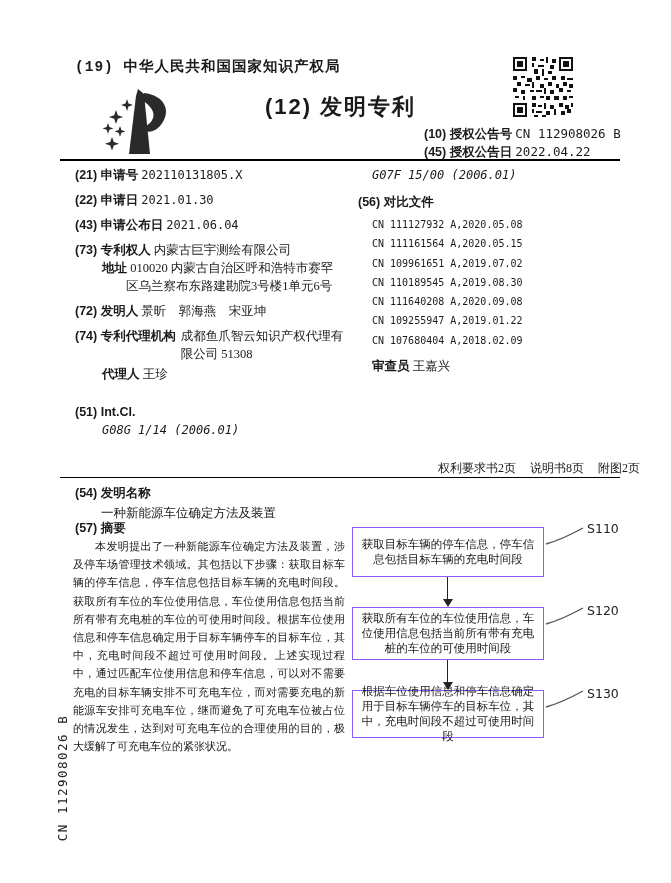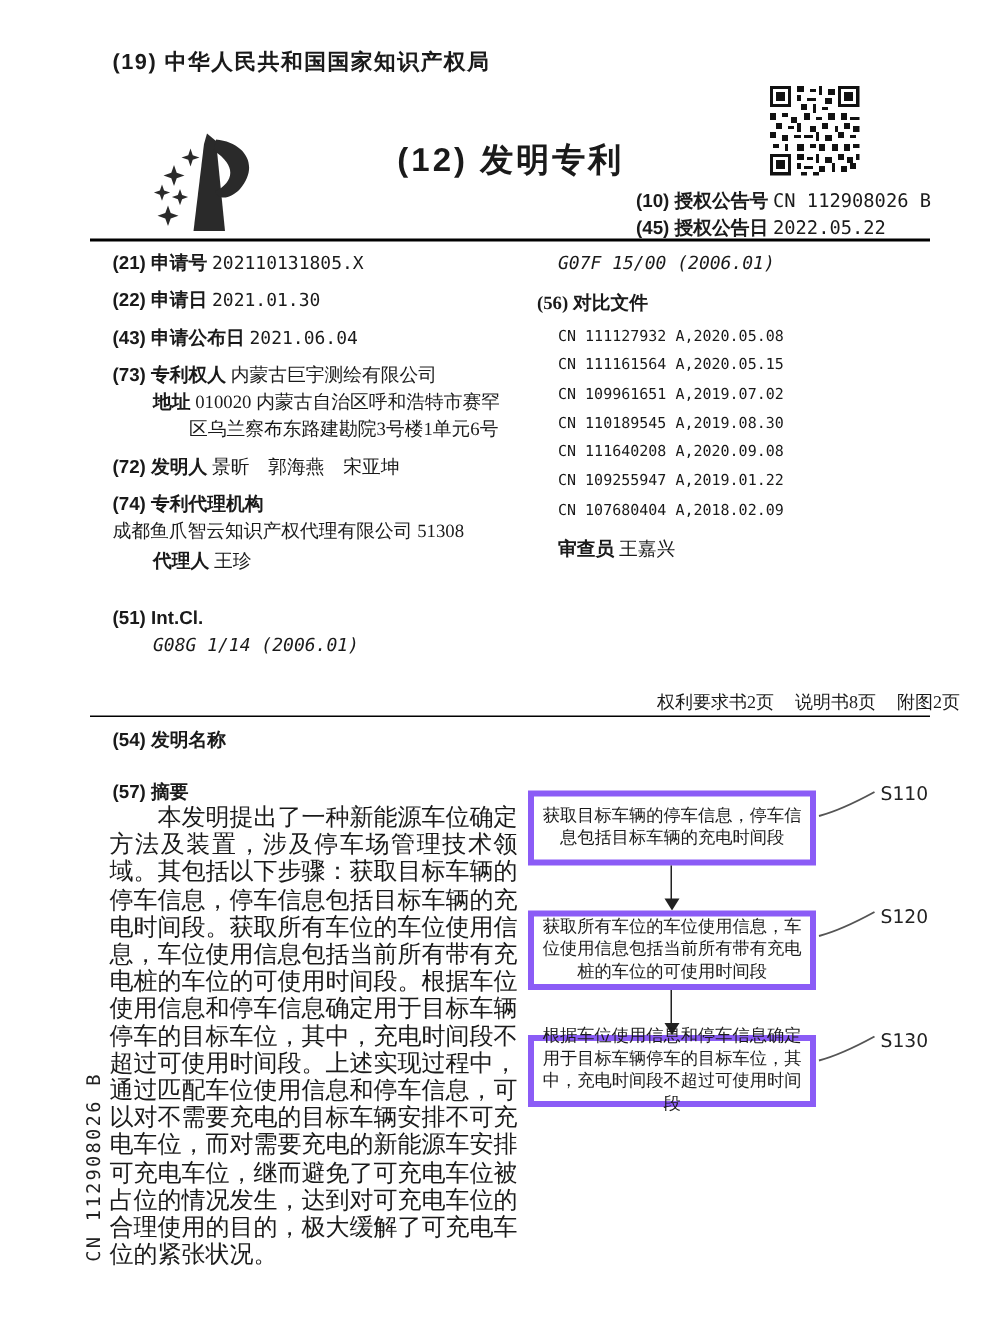--- a/index.html
+++ b/index.html
@@ -3,22 +3,22 @@
 <meta charset="utf-8">
 <style>
   html,body{margin:0;padding:0;}
   body{
     width:671px;height:883px;background:#ffffff;position:relative;
     font-family:"Liberation Serif","DejaVu Serif",serif;color:#1a1a1a;
     overflow:hidden;
   }
 
   
-  .office{position:absolute;left:75px;top:32px;font-size:14.5px;font-weight:bold;
-    font-family:Liberation Sans, sans-serif;letter-spacing:1px;}
+  .office{position:absolute;left:75px;top:57px;font-size:14.5px;font-weight:bold;
+    font-family:Liberation Mono, monospace;letter-spacing:1px;}
   .logo{position:absolute;left:98px;top:84px;}
   .doc-type{position:absolute;left:0;right:0;top:92px;text-align:center;
     font-family:"Liberation Sans","DejaVu Sans",sans-serif;
     font-size:22px;font-weight:bold;letter-spacing:2px;padding-left:10px;}
   .qr{position:absolute;left:513px;top:57px;width:60px;height:60px;}
   .grant{position:absolute;left:424px;top:125px;font-size:12.5px;line-height:18px;white-space:nowrap;}
   .grant .lbl{font-family:"Liberation Sans","DejaVu Sans",sans-serif;font-weight:bold;margin-top:37px;}
   .grant .num{font-family:"DejaVu Sans Mono","Liberation Mono",monospace;font-size:12.5px;}
   .hr1{position:absolute;left:60px;width:560px;top:159px;border-top:2px solid #000;}
   .hr2{position:absolute;left:60px;width:560px;top:477px;border-top:1.5px solid #000;}
@@ -26,39 +26,39 @@
   
   .col{position:absolute;top:166px;font-size:12.5px;line-height:18px;}
   .col-left{left:75px;width:270px;}
   .col-right{left:358px;width:262px;}
   .lbl{font-family:"Liberation Sans","DejaVu Sans",sans-serif;font-weight:bold;}
   .num{font-family:"DejaVu Sans Mono","Liberation Mono",monospace;font-size:12px;}
   .fld{margin-bottom:7px;}
   .ind{padding-left:27px;}
   .hang{padding-left:51px;text-indent:-24px;}
   .ital{font-style:italic;}
-  .flexrow{display:flex;flex-direction:column;}
+  .flexrow{display:flex;}
   .flexrow .lbl{flex:none;margin-right:5px;}
   .flexrow .val{flex:1;}
   .cite{padding-left:14px;font-family:"DejaVu Sans Mono","Liberation Mono",monospace;
     font-size:10px;line-height:19.3px;white-space:nowrap;}
   .examiner{margin-top:7px;padding-left:14px;}
 
   
   .pages{position:absolute;top:460px;left:438px;font-size:12px;white-space:nowrap;}
   .pages span{margin-right:14px;}
   .s54{position:absolute;left:75px;top:484px;font-size:12.5px;line-height:18px;width:270px;}
   .s54 .title-line{padding-left:26px;margin-top:2px;}
   .s57{position:absolute;left:75px;top:520px;font-size:12.5px;}
   .abstract{position:absolute;left:73px;top:537px;width:272px;text-align:justify;
-    text-indent:2em;font-size:16px;line-height:18.2px;}
+    text-indent:2em;font-size:11px;line-height:18.2px;}
 
   
   .flow{position:absolute;left:348px;top:521px;width:316px;height:232px;}
-  .fbox{position:absolute;left:4px;width:192px;border:4px solid #8b5cf6;box-sizing:border-box;
+  .fbox{position:absolute;left:4px;width:192px;border:1px solid #8b5cf6;box-sizing:border-box;
     display:flex;align-items:center;justify-content:center;text-align:center;
     font-size:11.5px;line-height:15px;padding:2px 5px;background:#fff;}
   .slabel{position:absolute;left:239px;font-family:"DejaVu Sans","Liberation Sans",sans-serif;
     font-size:12.5px;color:#222;}
   .curve{position:absolute;left:197px;}
   .aline{position:absolute;left:99px;width:1.4px;background:#222;}
   .ahead{position:absolute;left:95px;width:0;height:0;
     border-left:5px solid transparent;border-right:5px solid transparent;border-top:8px solid #222;}
 
   
@@ -161,21 +161,21 @@
   </svg>
 </div>
 
 <div class="grant">
   <div>
     <span class="lbl">(10) 授权公告号</span>
     <span class="num">CN 112908026 B</span>
   </div>
   <div>
     <span class="lbl">(45) 授权公告日</span>
-    <span class="num">2022.05.22</span>
+    <span class="num">2022.04.22</span>
   </div>
 </div>
 
 <div class="hr1"></div>
 
 <div class="col col-left">
   <div class="fld">
     <span class="lbl">(21) 申请号</span>
     <span class="num">202110131805.X</span>
   </div>
@@ -212,41 +212,42 @@
     </div>
   </div>
   <div class="fld" style="margin-top:20px;">
     <div class="lbl">(51) Int.Cl.</div>
     <div class="ind num ital">G08G 1/14 (2006.01)</div>
   </div>
 </div>
 
 <div class="col col-right">
   <div class="fld num ital" style="padding-left:14px;margin-bottom:9px;">G07F 15/00 (2006.01)</div>
-  <div class="lbl" style="margin-bottom:4px;font-family:Liberation Serif, serif;">(56) 对比文件</div>
+  <div class="lbl" style="margin-bottom:4px;">(56) 对比文件</div>
   <div class="cite">CN 111127932 A,2020.05.08</div>
   <div class="cite">CN 111161564 A,2020.05.15</div>
   <div class="cite">CN 109961651 A,2019.07.02</div>
   <div class="cite">CN 110189545 A,2019.08.30</div>
   <div class="cite">CN 111640208 A,2020.09.08</div>
   <div class="cite">CN 109255947 A,2019.01.22</div>
   <div class="cite">CN 107680404 A,2018.02.09</div>
   <div class="examiner">
     <span class="lbl">审查员</span>
     <span>王嘉兴</span>
   </div>
 </div>
 
 <div class="pages">
   <span>权利要求书2页</span><span>说明书8页</span><span>附图2页</span>
 </div>
 <div class="hr2"></div>
 
 <div class="s54">
   <div class="lbl">(54) 发明名称</div>
+  <div class="title-line">一种新能源车位确定方法及装置</div>
 </div>
 <div class="s57 lbl">(57) 摘要</div>
 <div class="abstract">本发明提出了一种新能源车位确定方法及装置，涉及停车场管理技术领域。其包括以下步骤：获取目标车辆的停车信息，停车信息包括目标车辆的充电时间段。获取所有车位的车位使用信息，车位使用信息包括当前所有带有充电桩的车位的可使用时间段。根据车位使用信息和停车信息确定用于目标车辆停车的目标车位，其中，充电时间段不超过可使用时间段。上述实现过程中，通过匹配车位使用信息和停车信息，可以对不需要充电的目标车辆安排不可充电车位，而对需要充电的新能源车安排可充电车位，继而避免了可充电车位被占位的情况发生，达到对可充电车位的合理使用的目的，极大缓解了可充电车位的紧张状况。</div>
 
 <div class="flow">
   <div class="fbox" style="top:6px;height:50px;">
     <span>获取目标车辆的停车信息，停车信息包括目标车辆的充电时间段</span>
   </div>
   <svg class="curve" style="top:4px;" width="40" height="20">
     <path d="M1,19 Q16,15 38,3" fill="none" stroke="#555" stroke-width="1.3"></path>

